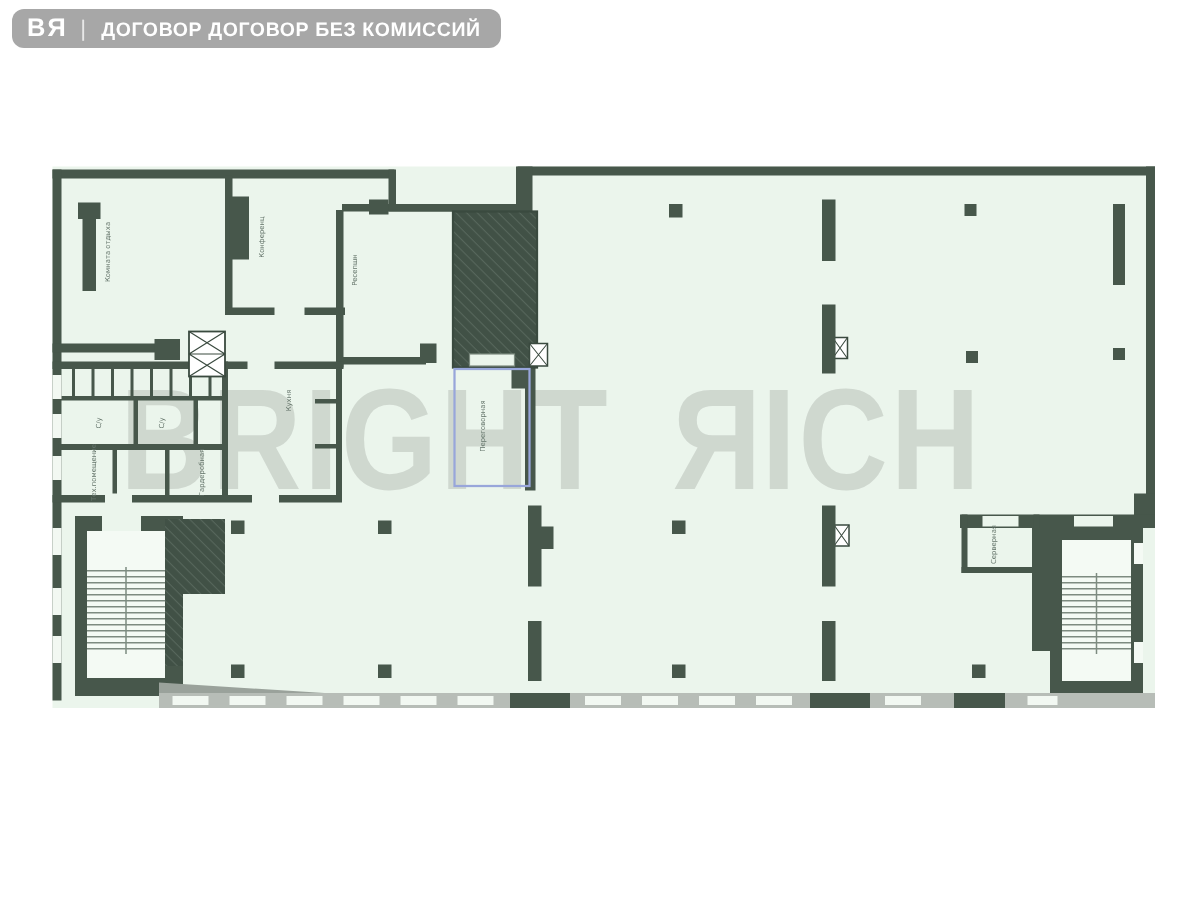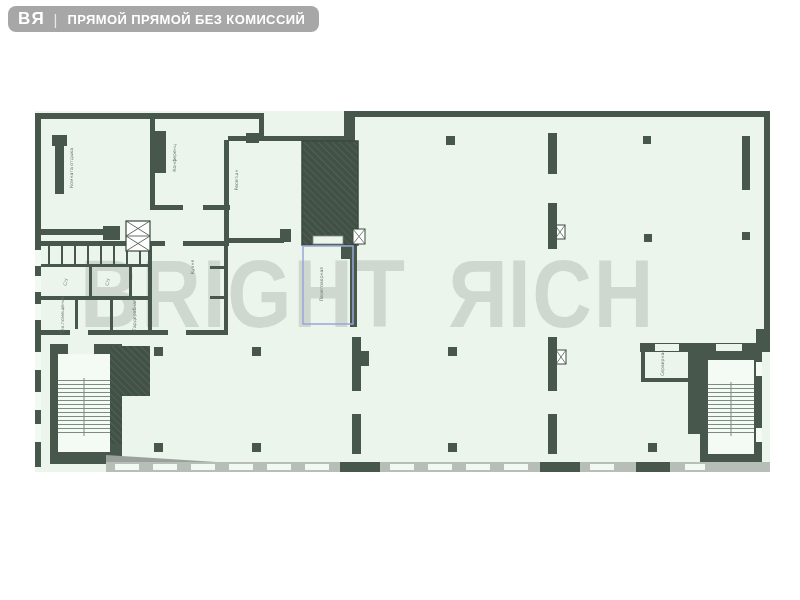--- a/index.html
+++ b/index.html
@@ -40,21 +40,21 @@
 </style>
 </head>
 <body>
 
 <div class="badge">
   <span class="logo">
       <span>B</span>
       <span class="mirror">R</span>
     </span>
   <span class="sep">|</span>
-  <span class="tagline">ПРЯМОЙ ПРЯМОЙ БЕЗ КОМИССИЙ</span>
+  <span class="tagline">ДОГОВОР ДОГОВОР БЕЗ КОМИССИЙ</span>
 </div>
 
 <div class="floor"></div>
 
 <div class="watermark">
   <span>BRIGHT</span>
     <span><span class="wm-r">R</span><span>ICH</span></span>
 </div>
 
 <svg class="plan" width="800" height="600" viewBox="0 0 800 600">

